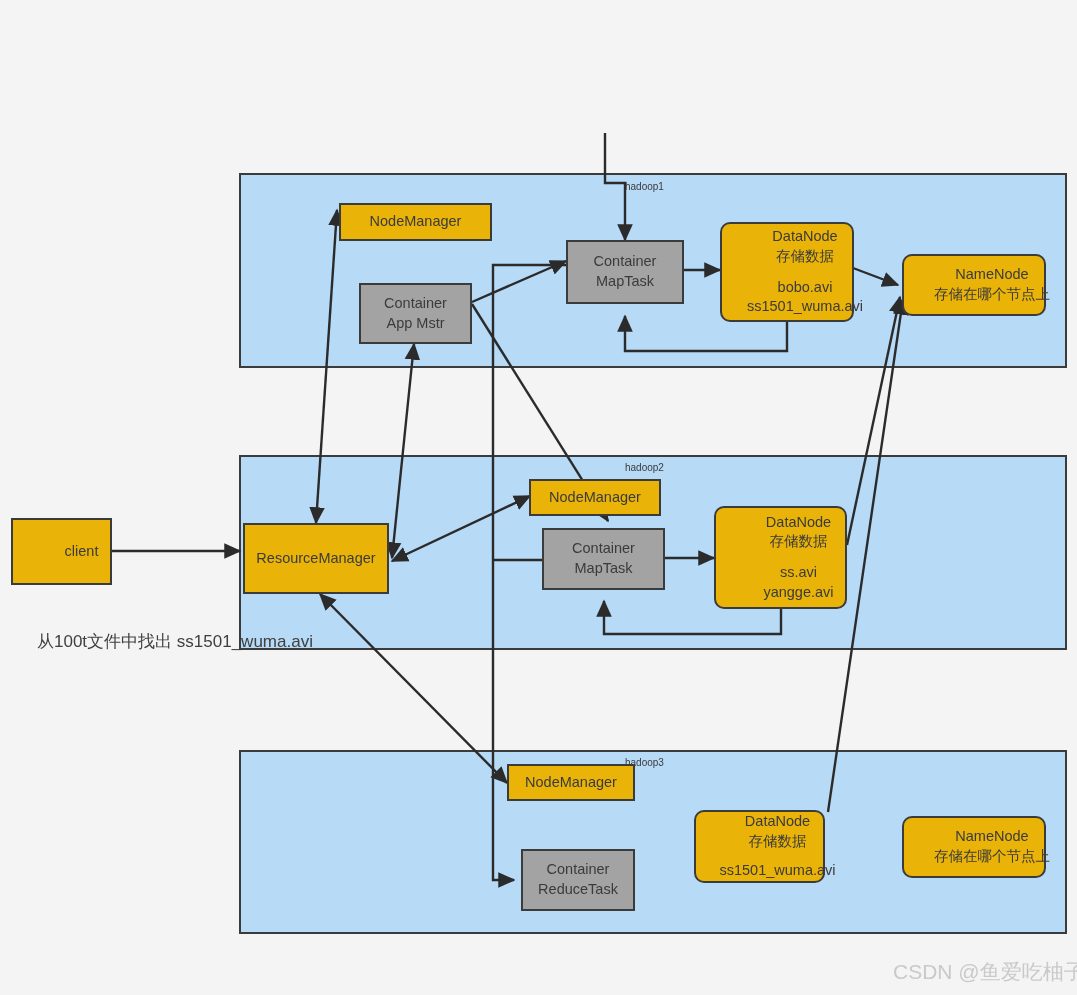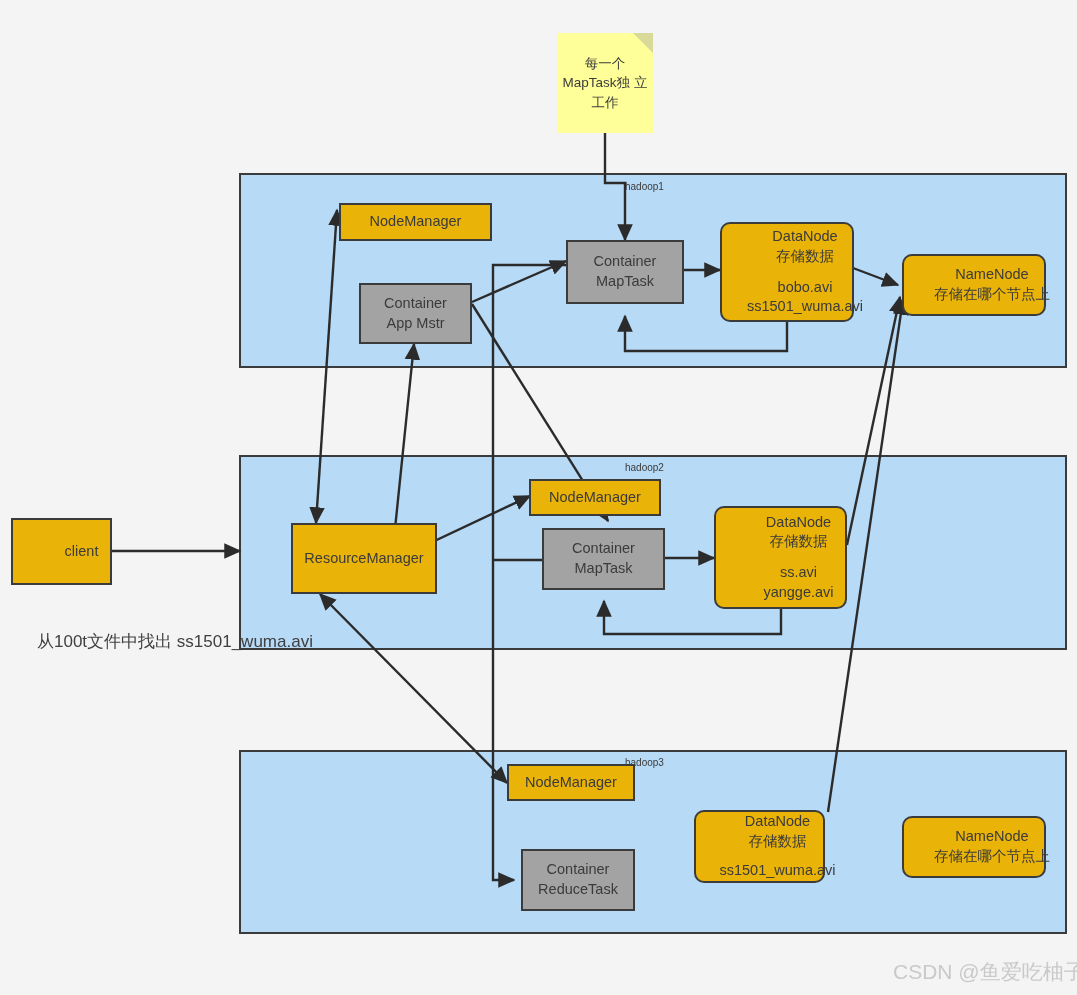--- a/index.html
+++ b/index.html
@@ -137,38 +137,30 @@
       <path d="M 781 609 L 781 634 L 604 634 L 604 601" marker-end="url(#ah)"></path>
 
       <path d="M 847 545 L 900 297" marker-end="url(#ah)"></path>
 
       <path d="M 828 812 L 903 299" marker-end="url(#ah)"></path>
 
       <path d="M 530 496 L 392 561" marker-start="url(#ah)" marker-end="url(#ah)"></path>
     </g>
   </svg>
 
-  <div class="sticky" style="left:557px; top:33px; width:96px; height:100px;">
-    <span class="fold"></span>
-    <div>
-      <span class="ln">每一个</span>
-      <span class="ln">MapTask独</span>
-      <span class="ln">立工作</span>
-    </div>
-  </div>
 
   <div class="node" style="left:11px; top:518px; width:101px; height:67px;padding-left:40px;">
     <span class="ln">client</span>
   </div>
   <div class="annotation" style="left:37px; top:629px;">
     <span class="ln">从100t文件中找出</span>
     <span class="ln">ss1501_wuma.avi</span>
   </div>
 
-  <div class="node" style="left:243px; top:523px; width:146px; height:71px;margin-left:48px;">
+  <div class="node" style="left:243px; top:523px; width:146px; height:71px;">
     <span class="ln">ResourceManager</span>
   </div>
 
   <div class="node" style="left:339px; top:203px; width:153px; height:38px;">
     <span class="ln">NodeManager</span>
   </div>
 
   <div class="node yellow" style="left:359px; top:283px; width:113px; height:61px;">
     <span class="ln">Container</span>
     <span class="ln">App Mstr</span>

